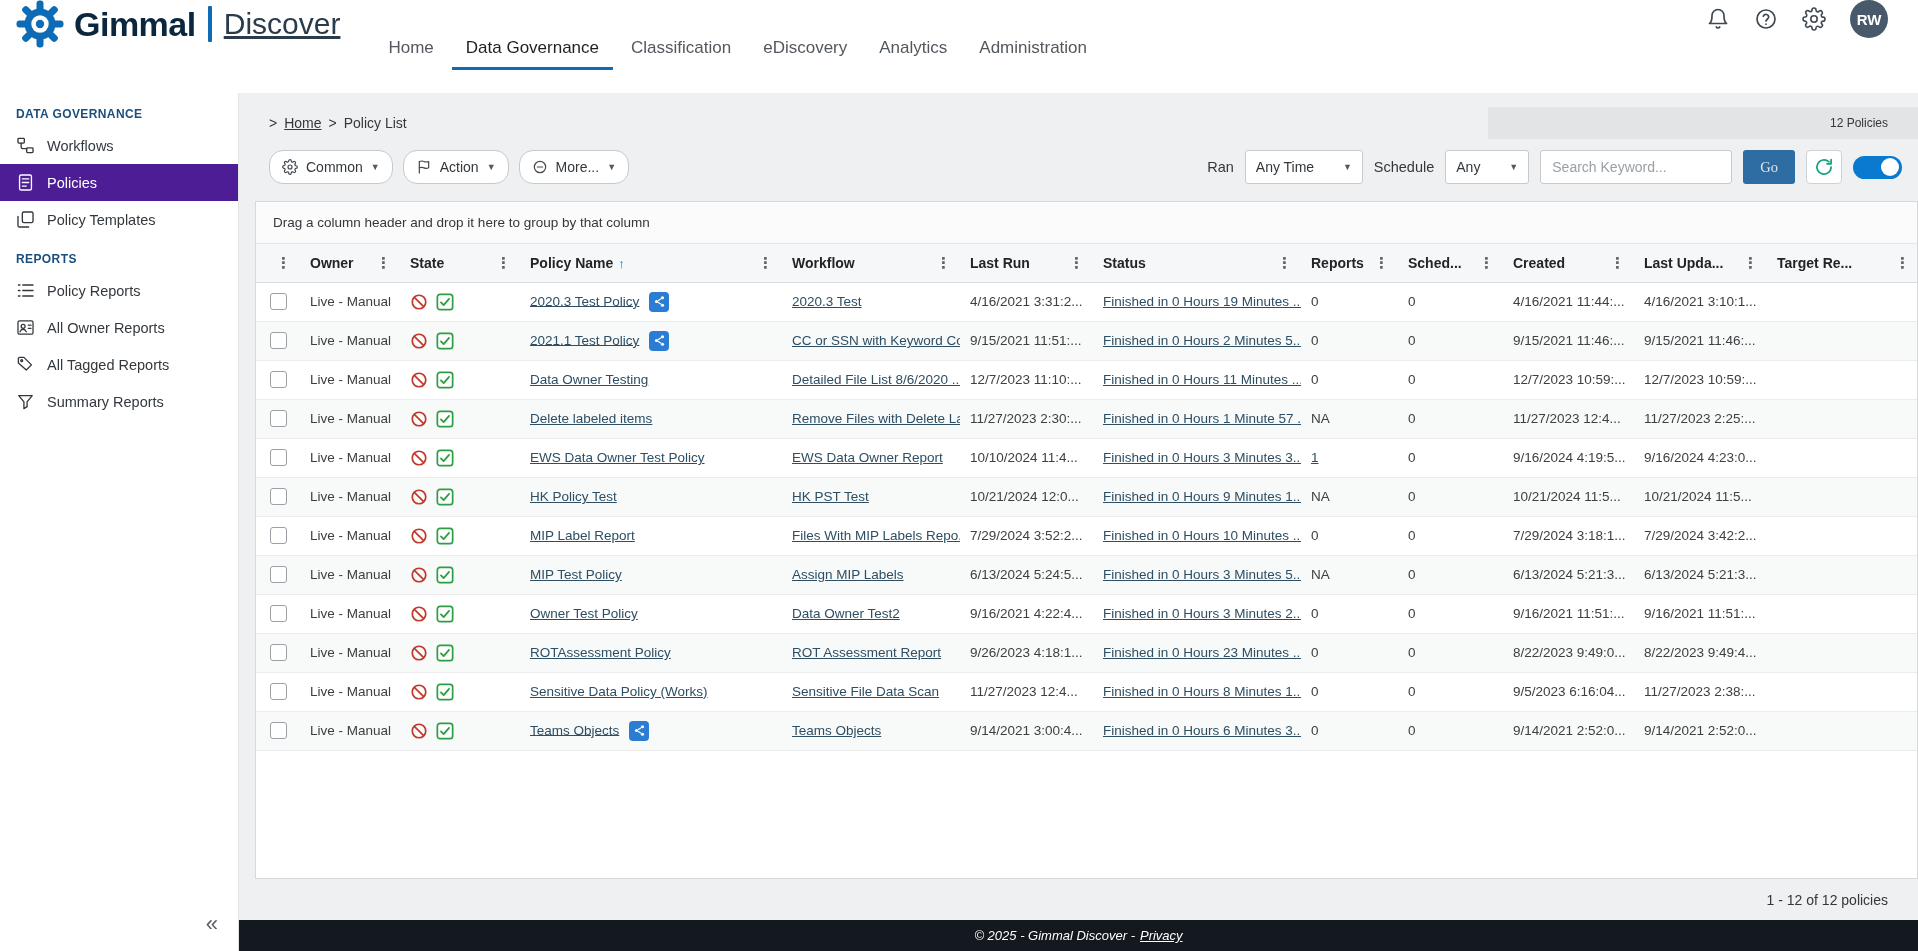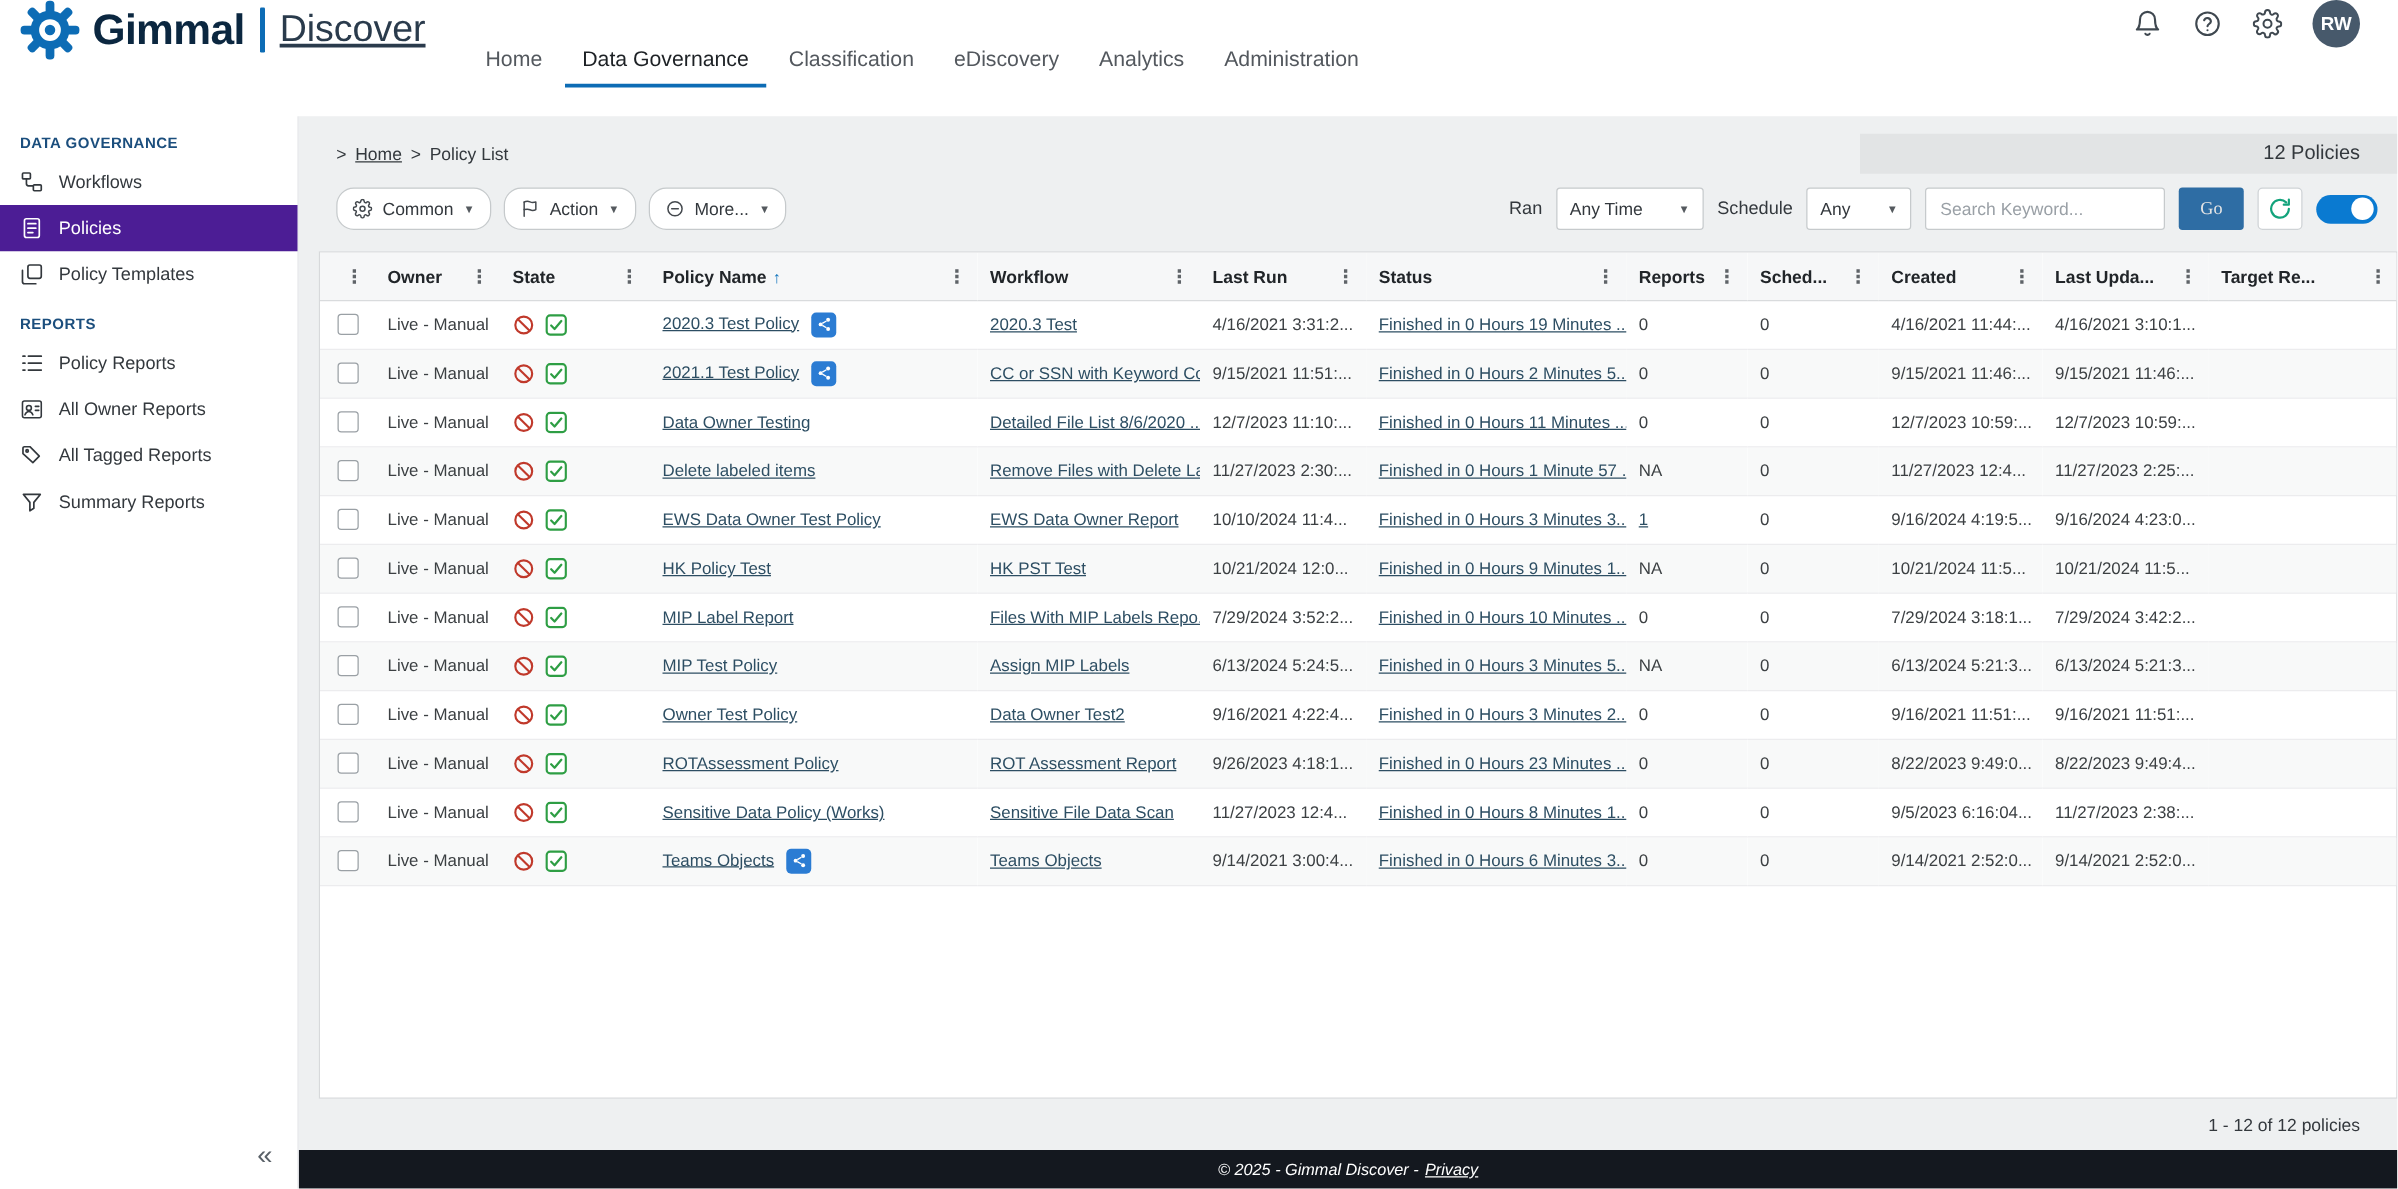--- a/index.html
+++ b/index.html
@@ -37,21 +37,21 @@
   .side-item.active { background: #4c1d95; color: #fff; }
   .side-icon { width: 19px; height: 19px; display: inline-flex; flex: 0 0 19px; }
   .side-icon svg { width: 100%; height: 100%; }
   .collapse-btn { margin-top: auto; padding: 10px 20px 14px; font-size: 22px; color: #5a6168; text-align: right; cursor: pointer; }
 
   
   .main { flex: 1 1 auto; background: #eef0f1; display: flex; flex-direction: column; min-width: 0; overflow: hidden; }
   .topbar { display: flex; align-items: center; padding: 14px 0 0 30px; height: 46px; flex: 0 0 auto; }
   .breadcrumb { font-size: 14px; color: #33383d; display: flex; align-items: center; gap: 7px; }
   .crumb-link { color: #33383d; text-decoration: underline; cursor: pointer; }
-  .count-strip { margin-left: auto; width: 430px; height: 32px; background: #e2e4e5; display: flex; align-items: center; justify-content: flex-end; padding-right: 30px; font-size: 16px; color: #33383d; }
+  .count-strip { margin-left: auto; width: 430px; height: 32px; background: #e2e4e5; display: flex; align-items: center; justify-content: flex-end; padding-right: 30px; font-size: 12px; color: #33383d; }
 
   .toolbar { display: flex; align-items: center; padding: 0 16px 0 30px; margin-top: 10px; height: 36px; flex: 0 0 auto; }
   .tb-left { display: flex; align-items: center; gap: 10px; }
   .tb-btn { display: inline-flex; align-items: center; gap: 8px; background: #fff; border: 1px solid #c6cacc; border-radius: 14px; height: 34px; padding: 0 12px; font-size: 14px; color: #33383d; cursor: pointer; font-family: inherit; }
   .tb-icon { width: 16px; height: 16px; display: inline-flex; color: #44494e; }
   .tb-icon svg { width: 100%; height: 100%; }
   .caret { font-size: 9px; color: #555a5f; }
   .tb-right { margin-left: auto; display: flex; align-items: center; gap: 11px; }
   .tb-label { font-size: 14.5px; color: #33383d; }
   .tb-select { display: inline-flex; align-items: center; justify-content: space-between; background: #fff; border: 1px solid #c6cacc; border-radius: 3px; height: 34px; padding: 0 10px; font-size: 14px; color: #33383d; cursor: pointer; }
@@ -289,20 +289,21 @@
                 </svg>
             </span>
           </span>
           <span class="toggle">
               <span class="knob"></span>
             </span>
         </div>
       </div>
 
       <div class="grid-panel">
+        <div class="group-hint">Drag a column header and drop it here to group by that column</div>
         <div class="table-wrap">
           <table class="grid">
             <colgroup>
                 <col style="width: 44px;">
                 <col style="width: 100px;">
                 <col style="width: 120px;">
                 <col style="width: 262px;">
                 <col style="width: 178px;">
                 <col style="width: 133px;">
                 <col style="width: 208px;">

